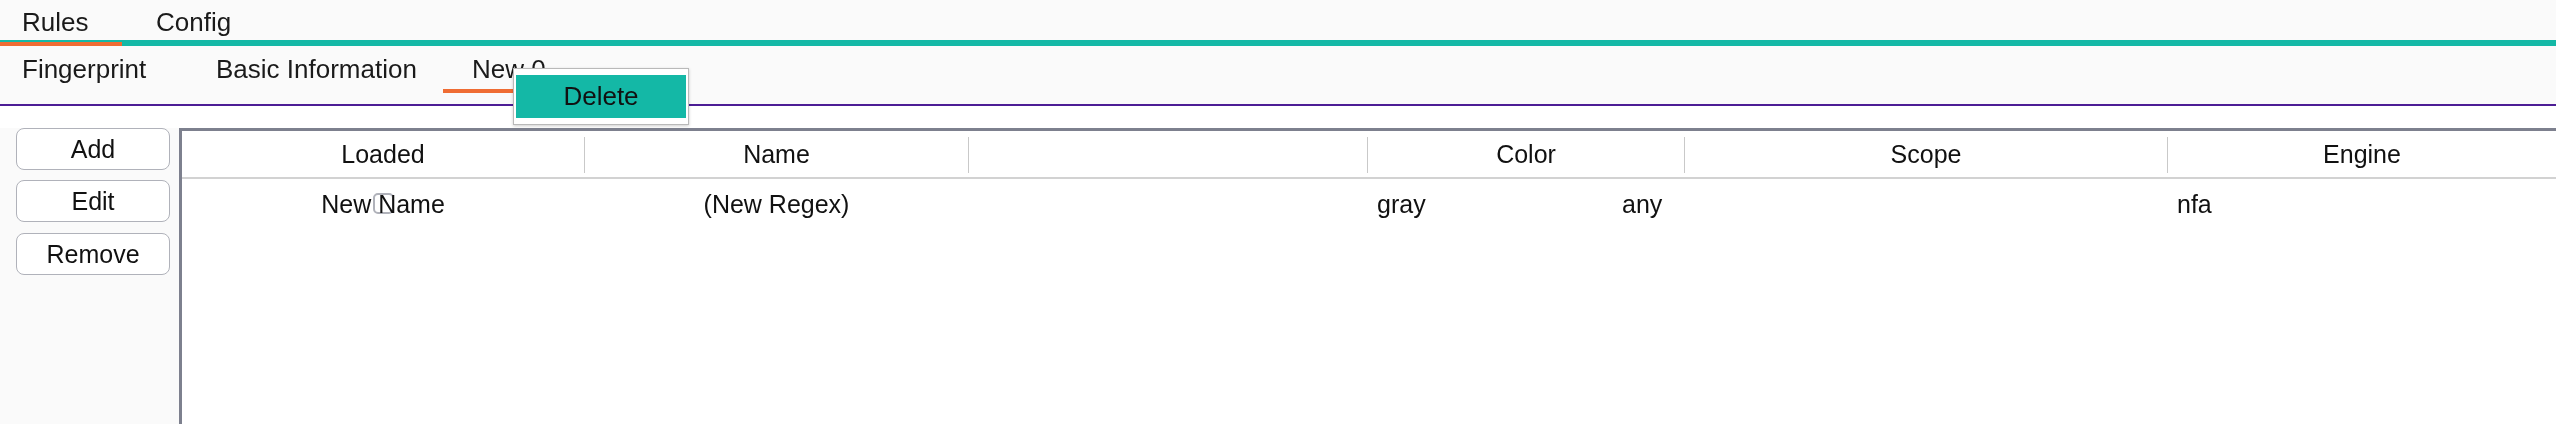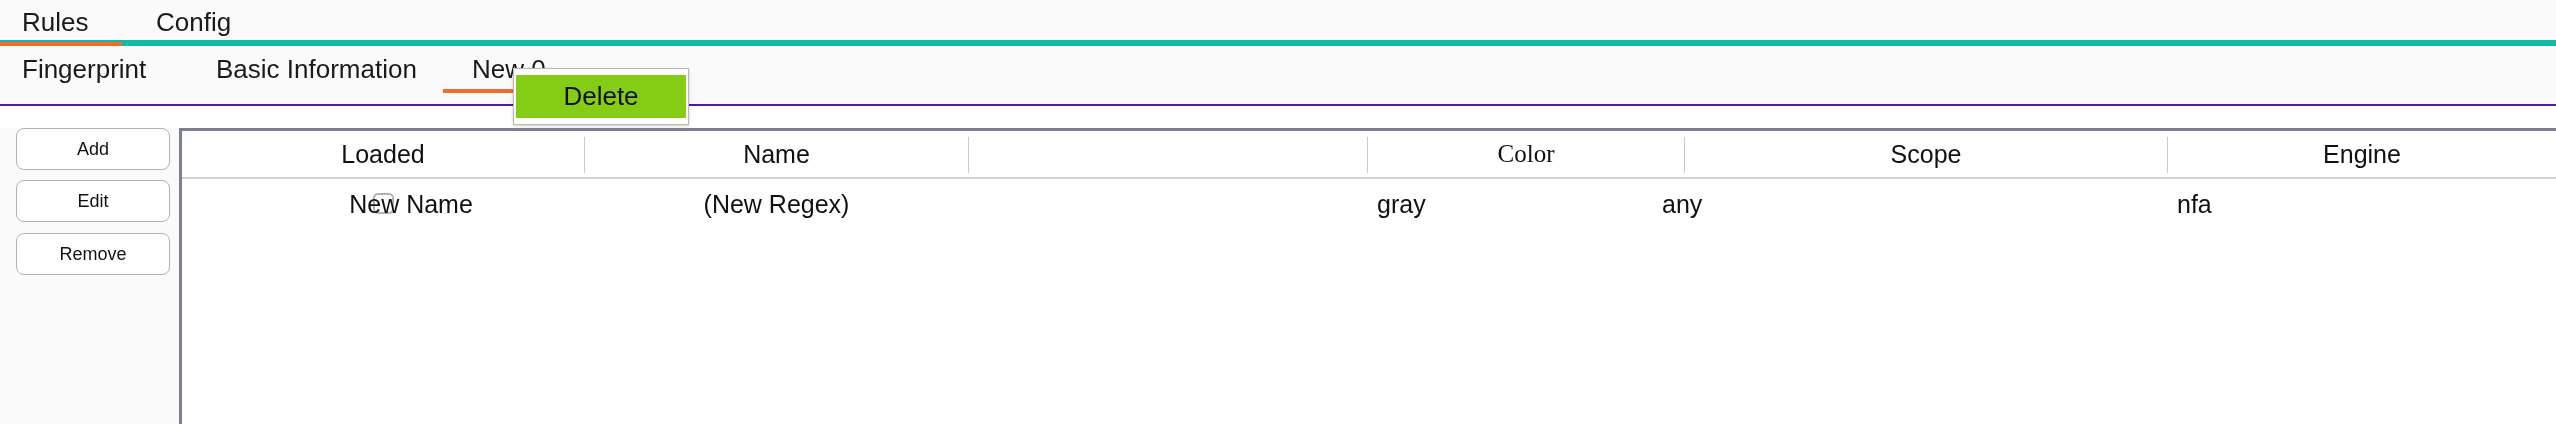--- a/index.html
+++ b/index.html
@@ -89,21 +89,21 @@
     background: #ffffff;
     border: 1px solid #b9b9b9;
     box-sizing: border-box;
     box-shadow: 0 1px 3px rgba(0,0,0,0.20);
     padding: 6px 2px;
     z-index: 40;
   }
   .context-menu-item {
     height: 43px;
     line-height: 43px;
-    background: #84cc16;
+    background: #14b8a6;
     font-size: 26px;
     color: #111111;
     text-align: center;
     cursor: default;
   }
 
   
   .button-rail {
     position: absolute;
     left: 0;
@@ -113,21 +113,21 @@
     background: #fafafa;
     box-sizing: border-box;
   }
   .rail-button {
     position: absolute;
     left: 16px;
     width: 154px;
     height: 42px;
     line-height: 40px;
     text-align: center;
-    font-size: 18px;
+    font-size: 25px;
     color: #111111;
     background: #ffffff;
     border: 1px solid #b0b2ba;
     border-radius: 8px;
     box-sizing: border-box;
     cursor: default;
   }
   .btn-add    { top: 0px; }
   .btn-edit   { top: 52px; }
   .btn-remove { top: 105px; }
@@ -230,30 +230,30 @@
 </div>
 
 <div class="table-panel">
 
   <div class="table-header">
     <div class="hcell" style="left:0px;   width:402px;">Loaded</div>
     <div class="col-div" style="left:402px;"></div>
     <div class="hcell" style="left:403px; width:383px;">Name</div>
     <div class="col-div" style="left:786px;"></div>
     <div class="col-div" style="left:1185px;"></div>
-    <div class="hcell" style="left:1186px; width:316px;font-family:Liberation Serif, serif;">Color</div>
+    <div class="hcell" style="left:1186px; width:316px;">Color</div>
     <div class="col-div" style="left:1502px;"></div>
     <div class="hcell" style="left:1503px; width:482px;">Scope</div>
     <div class="col-div" style="left:1985px;"></div>
     <div class="hcell" style="left:1986px; width:388px;">Engine</div>
   </div>
 
   <div class="table-row">
     <div class="checkbox" style="left:191px; top:14px;"></div>
-    <div class="dcell center" style="left:0px;    width:402px;padding-left:28px;">New Name</div>
+    <div class="dcell center" style="left:0px;    width:402px;">New Name</div>
     <div class="dcell center" style="left:403px;  width:383px;">(New Regex)</div>
     <div class="dcell left" style="left:1195px; width:300px;">gray</div>
-    <div class="dcell left" style="left:1480px; width:460px;">any</div>
+    <div class="dcell left" style="left:1440px; width:460px;">any</div>
     <div class="dcell left" style="left:1995px; width:370px;">nfa</div>
   </div>
 
   <div class="table-body-blank"></div>
 </div>
 
 </body></html>

